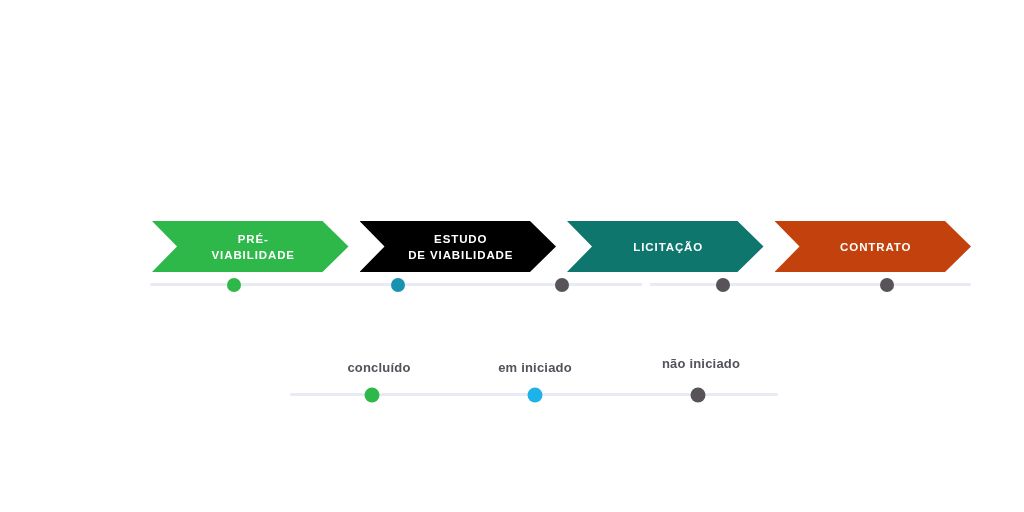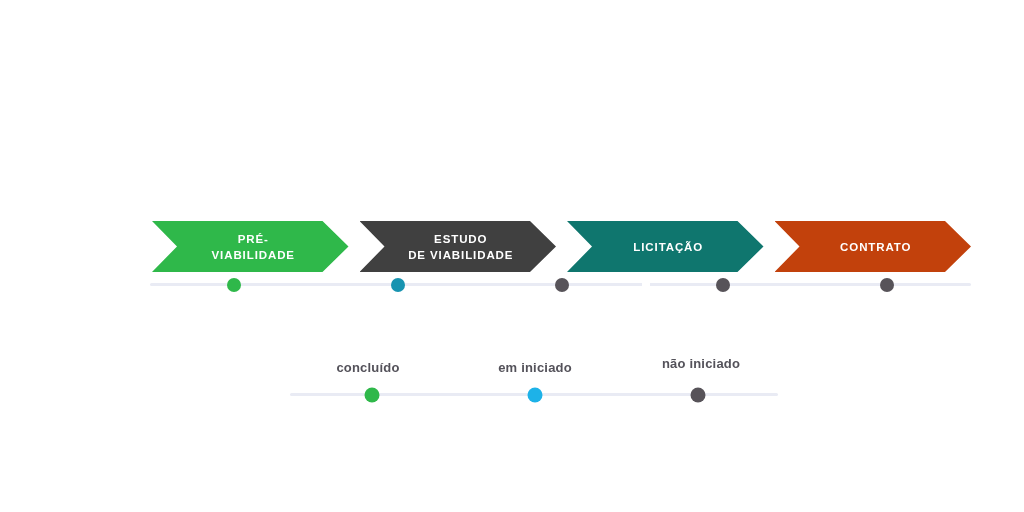--- a/index.html
+++ b/index.html
@@ -85,35 +85,35 @@
   .l-dot-2{left:408px;}
   .legend-label{
     position:absolute;
     transform:translateX(-50%);
     font-size:13px;
     font-weight:bold;
     color:#54525a;
     letter-spacing:0.2px;
     white-space:nowrap;
   }
-  .l-label-0{left:328px; top:360px;}
+  .l-label-0{left:339px; top:360px;}
   .l-label-1{left:495px; top:360px;}
   .l-label-2{left:661px; top:356px;}
 </style>
 </head>
 <body>
 
 <div class="canvas">
 
   <div class="stage-row">
     <div class="stage" style="background-color: rgb(47, 184, 74);">
       <div class="stage-label">PRÉ-
 VIABILIDADE</div>
     </div>
-    <div class="stage" style="background-color: #404040;">
+    <div class="stage" style="background-color: #000000;">
       <div class="stage-label">ESTUDO
 DE VIABILIDADE</div>
     </div>
     <div class="stage" style="background-color: #0f766e;">
       <div class="stage-label">LICITAÇÃO</div>
     </div>
     <div class="stage" style="background-color: #c2410c;">
       <div class="stage-label">CONTRATO</div>
     </div>
   </div>

